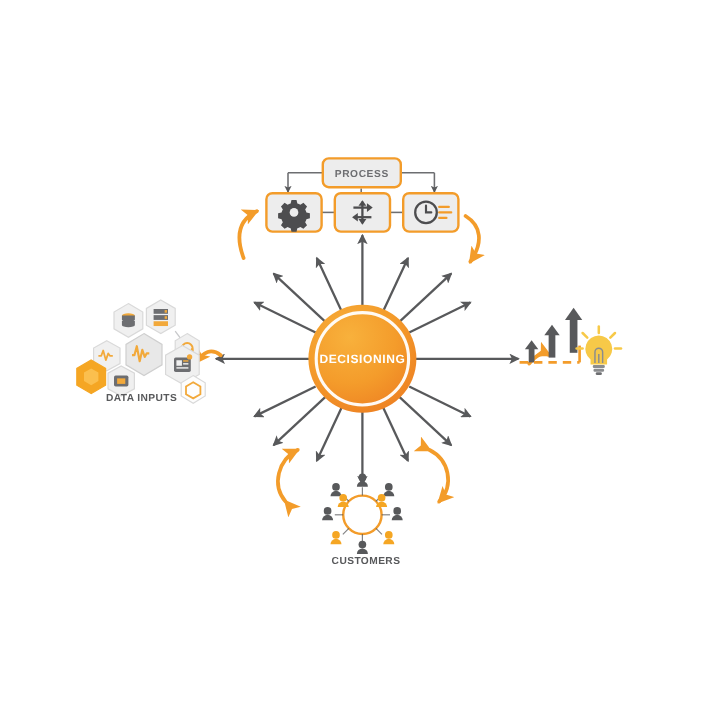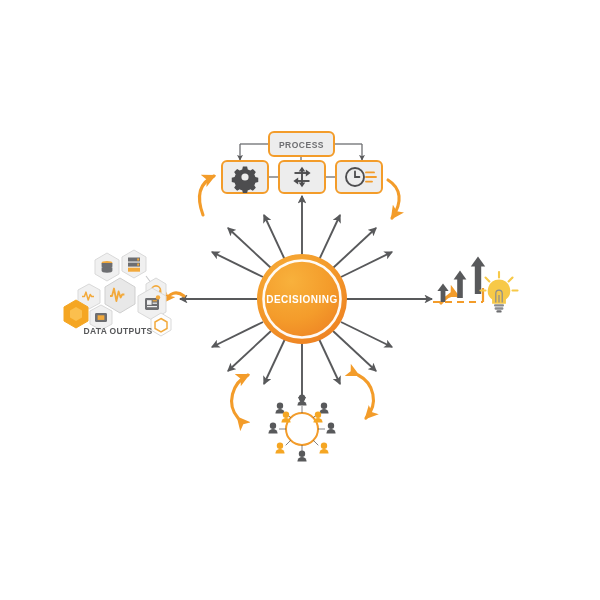--- a/index.html
+++ b/index.html
@@ -302,15 +302,16 @@
             <path d="M-4.6,4.6 a4.6,4.6 0 0 1 9.2,0 z"></path>
           </g>
         <g transform="translate(318,418)" fill="#f5a623">
             <circle cy="-3.2" r="3.2"></circle>
             <path d="M-4.6,4.6 a4.6,4.6 0 0 1 9.2,0 z"></path>
           </g>
       </g>
     </g>
   </svg>
 
-  <div class="lbl" id="lbl-data">DATA OUTPUTS</div>
+  <div class="lbl" id="lbl-data">DATA INPUTS</div>
+  <div class="lbl" id="lbl-cust">CUSTOMERS</div>
 
 </div>
 
 </body></html>

